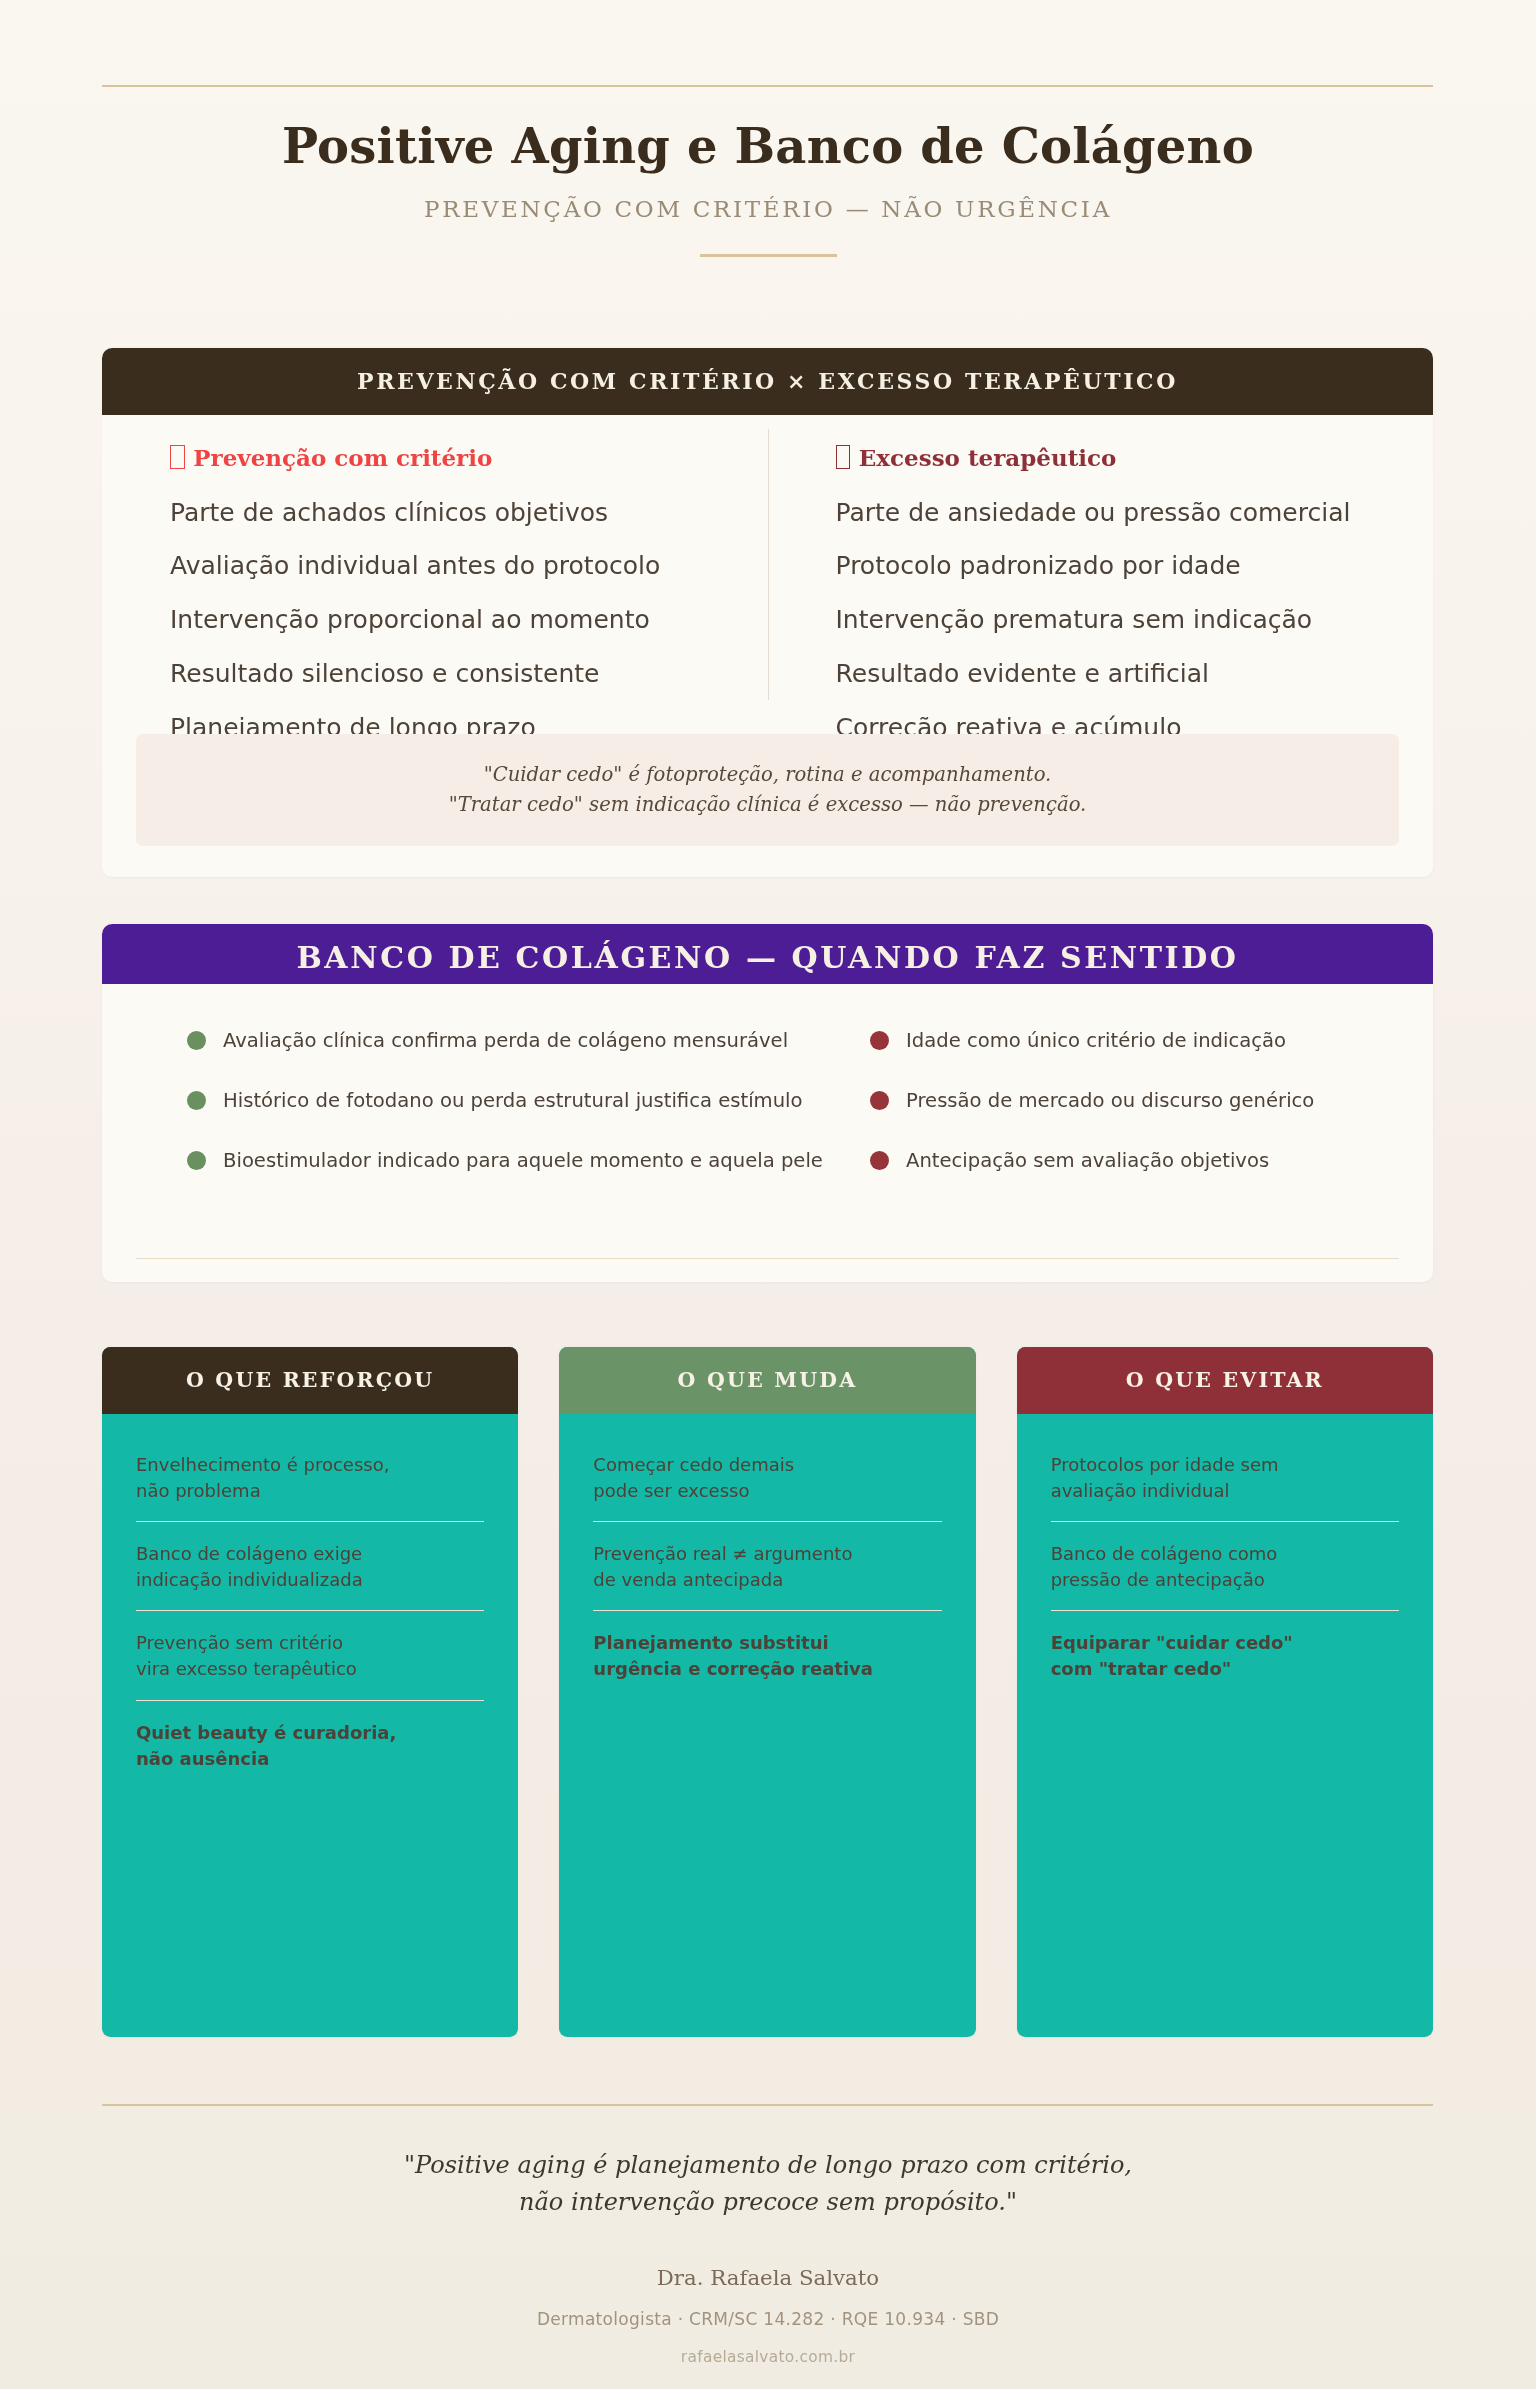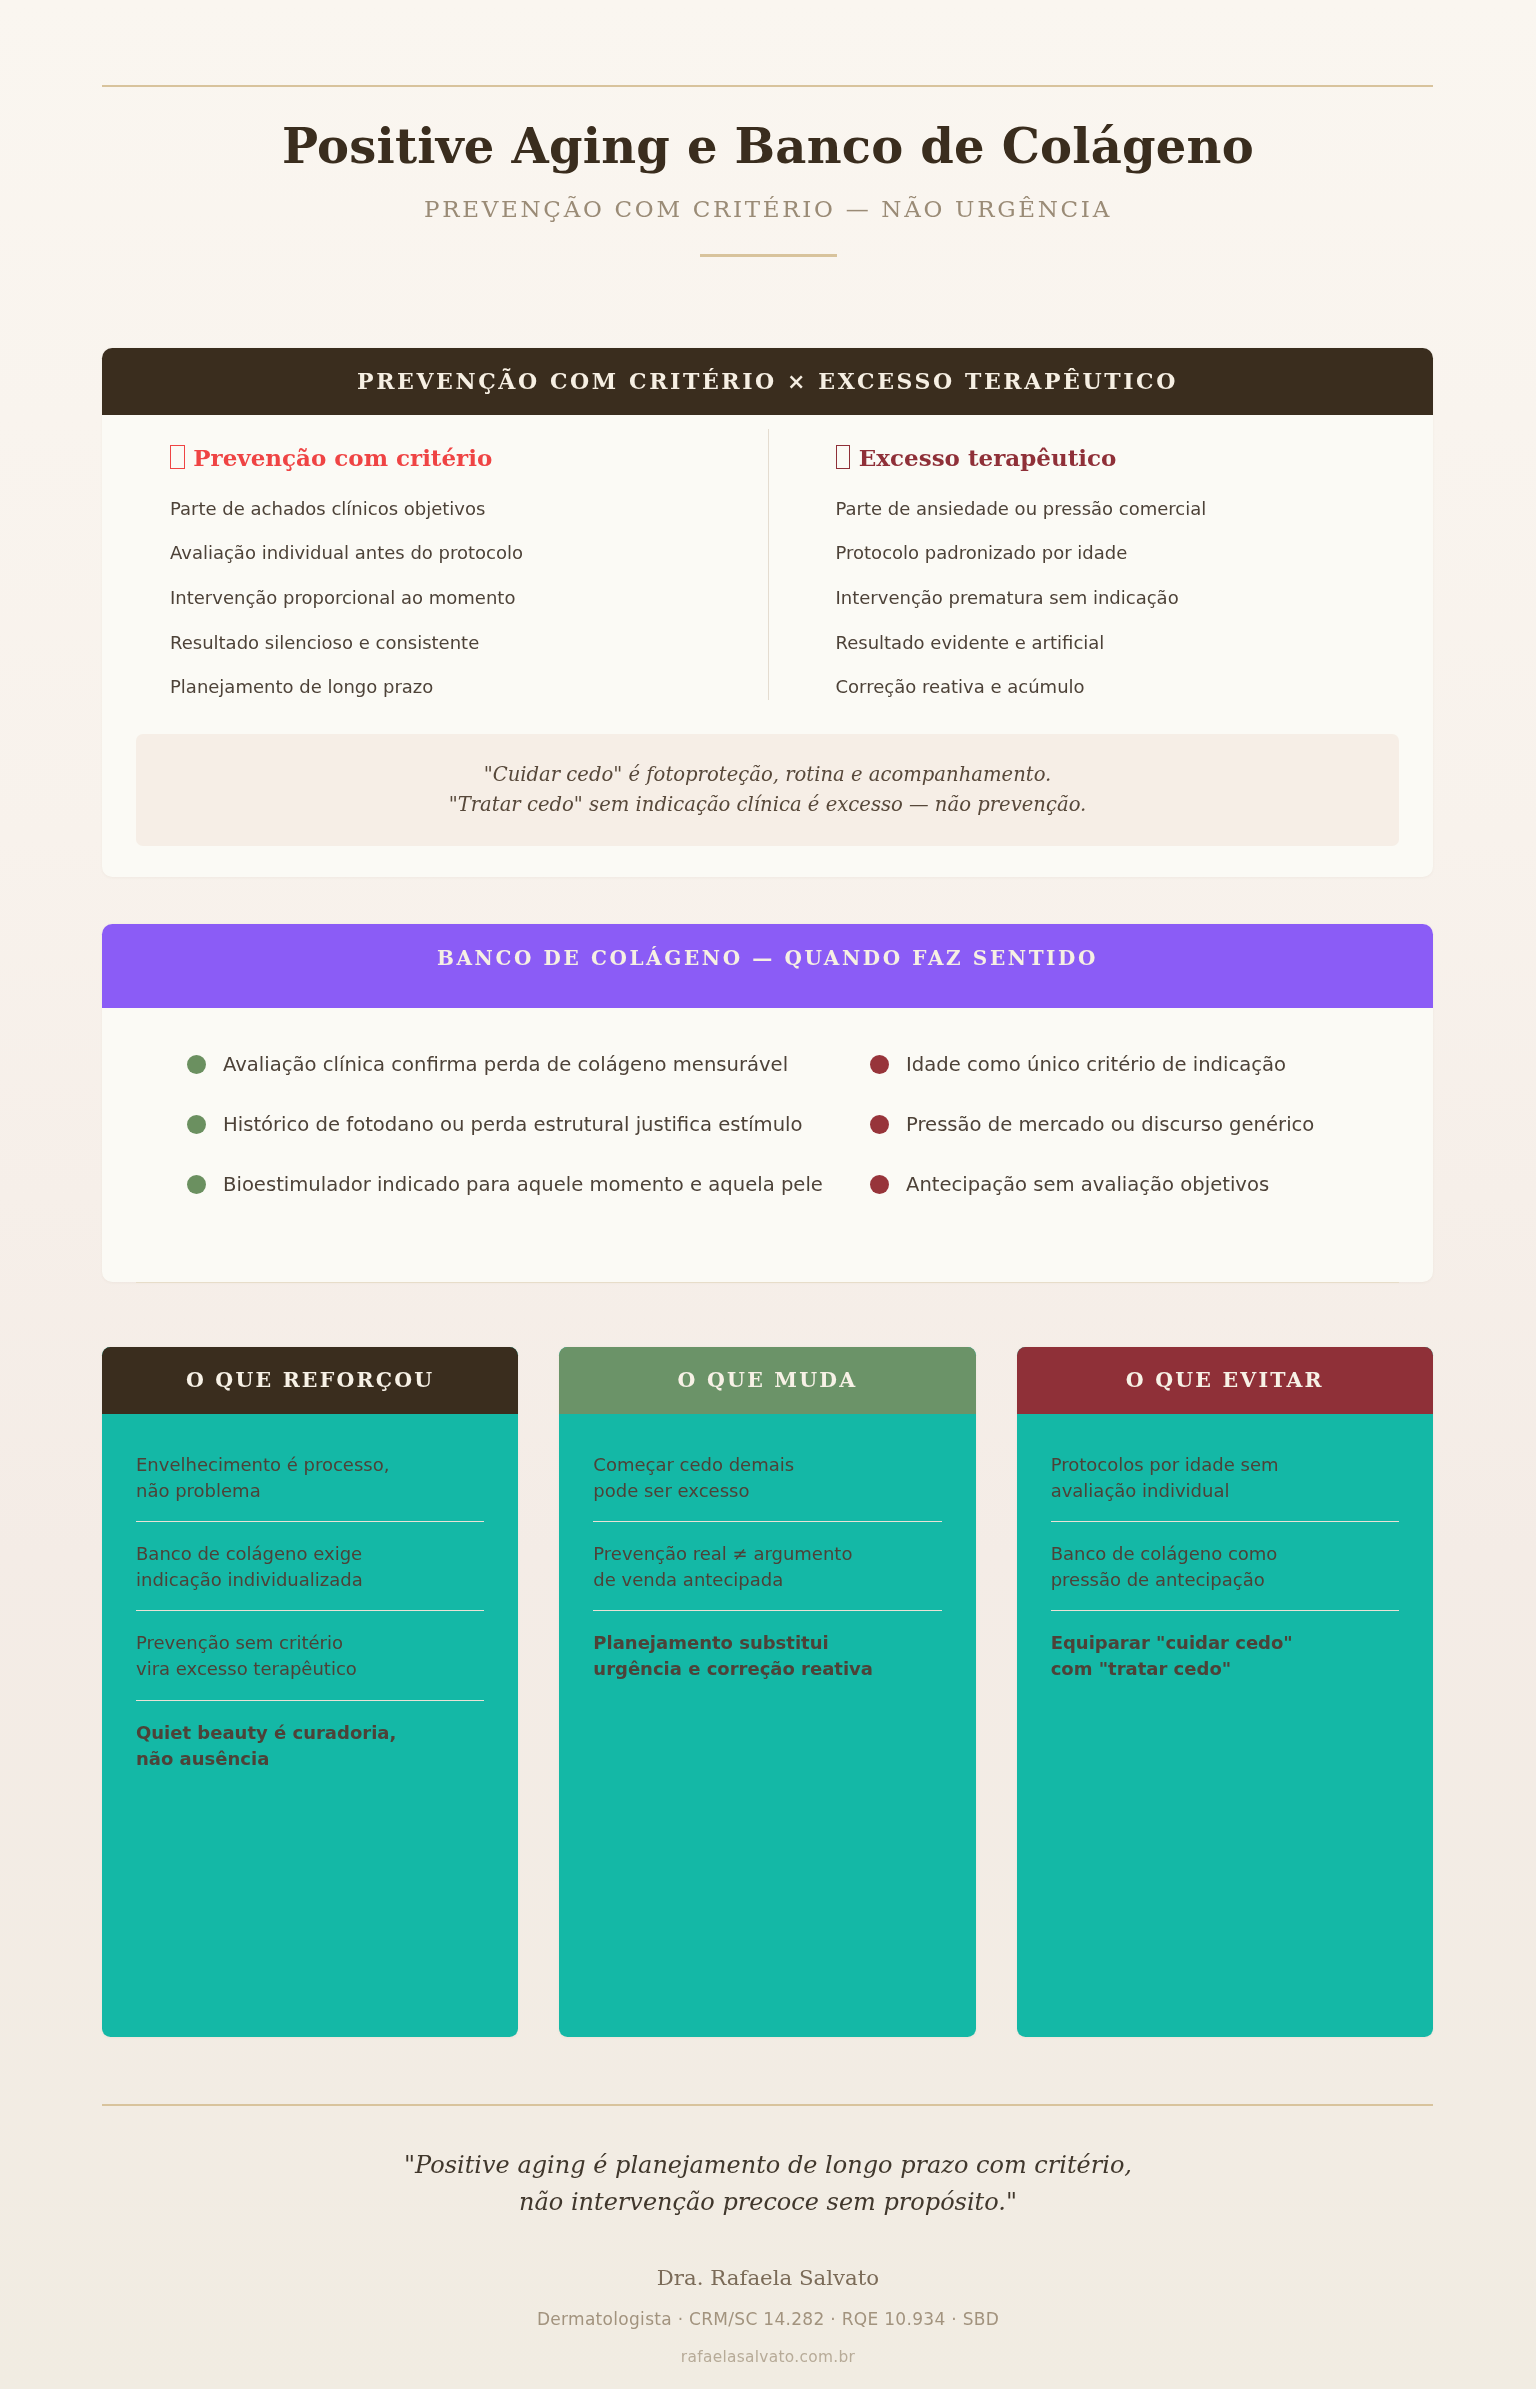--- a/index.html
+++ b/index.html
@@ -117,21 +117,21 @@
   .col-head.bad  { color: #8f3038; }
   .tofu {
     display: inline-block;
     width: 12.8px;
     height: 21.3px;
     border: 1.4px solid currentColor;
     vertical-align: -2.6px;
     margin-right: 8.5px;
   }
   .compare-item {
-    font-size: 18px;
+    font-size: 25px;
     color: #4d4238;
     line-height: 1.3;
     margin-bottom: 21.3px;
     white-space: nowrap;
   }
   .note-box {
     position: absolute;
     left: 34px;
     top: 386px;
     width: 1263px;
@@ -145,24 +145,24 @@
     font-family: "DejaVu Serif", serif;
     font-style: italic;
     font-size: 19.6px;
     color: #57483a;
     line-height: 1.55;
   }
 
   
   #section-bank { top: 924px; height: 358px; }
   #section-bank .band {
-    height: 84px;
+    height: 60px;
     line-height: 68px;
-    font-size: 20px;
-    background: #8b5cf6;
+    font-size: 30px;
+    background: #4c1d95;
   }
   .bank-body {
     position: relative;
     height: 290px;
     padding-top: 39px;
     box-sizing: border-box;
   }
   .bank-row {
     position: relative;
     height: 60px;

